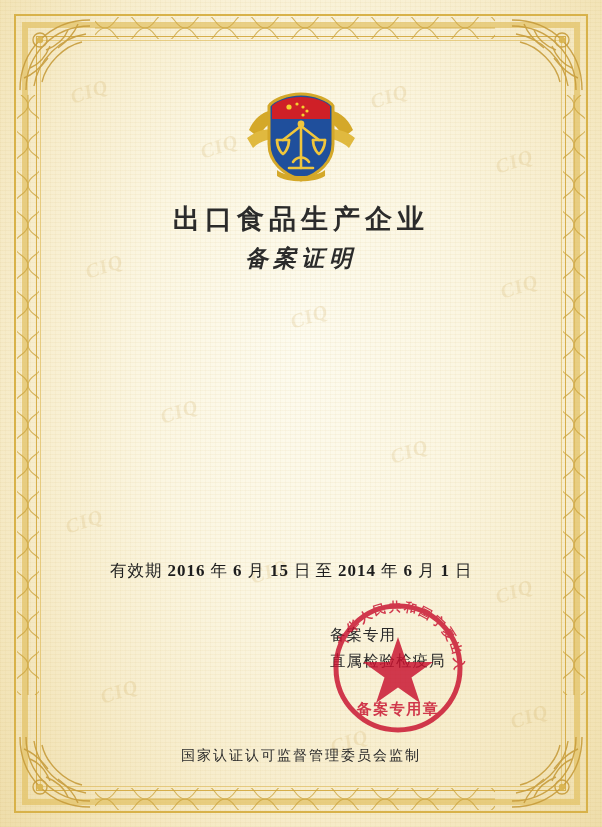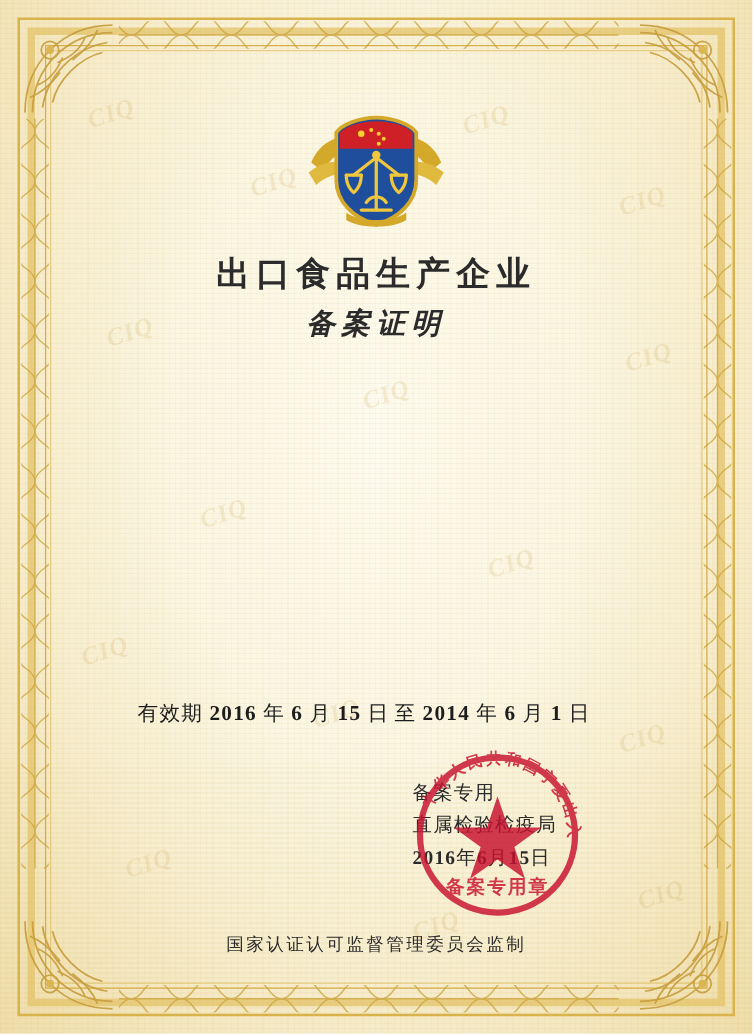--- a/index.html
+++ b/index.html
@@ -407,23 +407,20 @@
     <span class="ch">年</span>
     <span class="num">6</span>
     <span class="ch">月</span>
     <span class="num">1</span>
     <span class="ch">日</span>
   </div>
 
   <div class="issuer">
     <div>备案专用</div>
     <div>直属检验检疫局</div>
-    <div class="date">
-      <span class="num">2016</span><span>年</span><span class="num">6</span><span>月</span><span class="num">15</span><span>日</span>
-    </div>
   </div>
 
   <svg class="seal" viewBox="0 0 152 152">
     <defs>
       <path id="sealArc" d="M 76,76 m -57,0 a 57,57 0 1,1 114,0" fill="none"></path>
       <path id="sealArcBottom" d="M 76,76 m -52,0 a 52,52 0 1,0 104,0" fill="none"></path>
     </defs>
     <circle cx="76" cy="76" r="62" fill="none" stroke="#c8102e" stroke-width="5"></circle>
 
     <polygon points="76,45 84.5,70 111,70 89.5,85.5 98,111 76,95.5 54,111 62.5,85.5 41,70 67.5,70" fill="#c8102e"></polygon>

